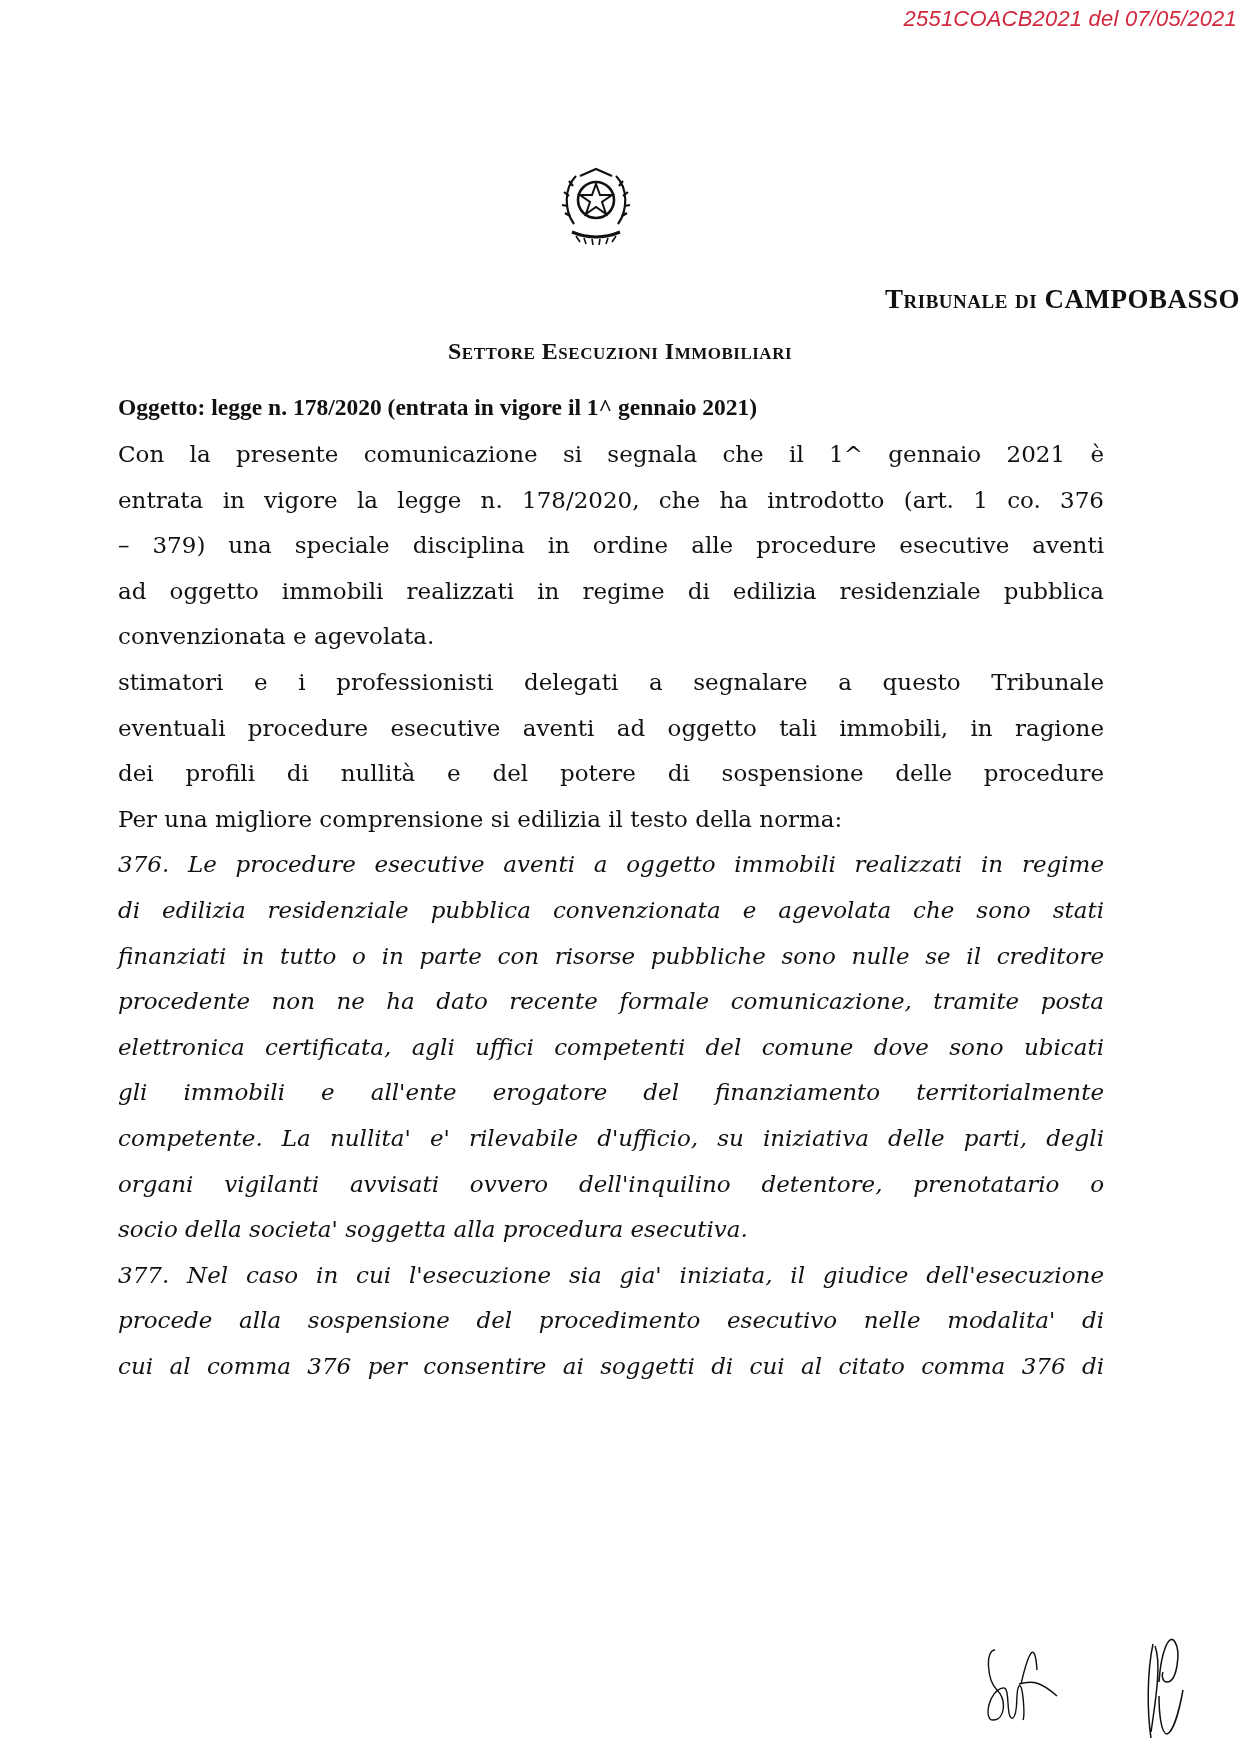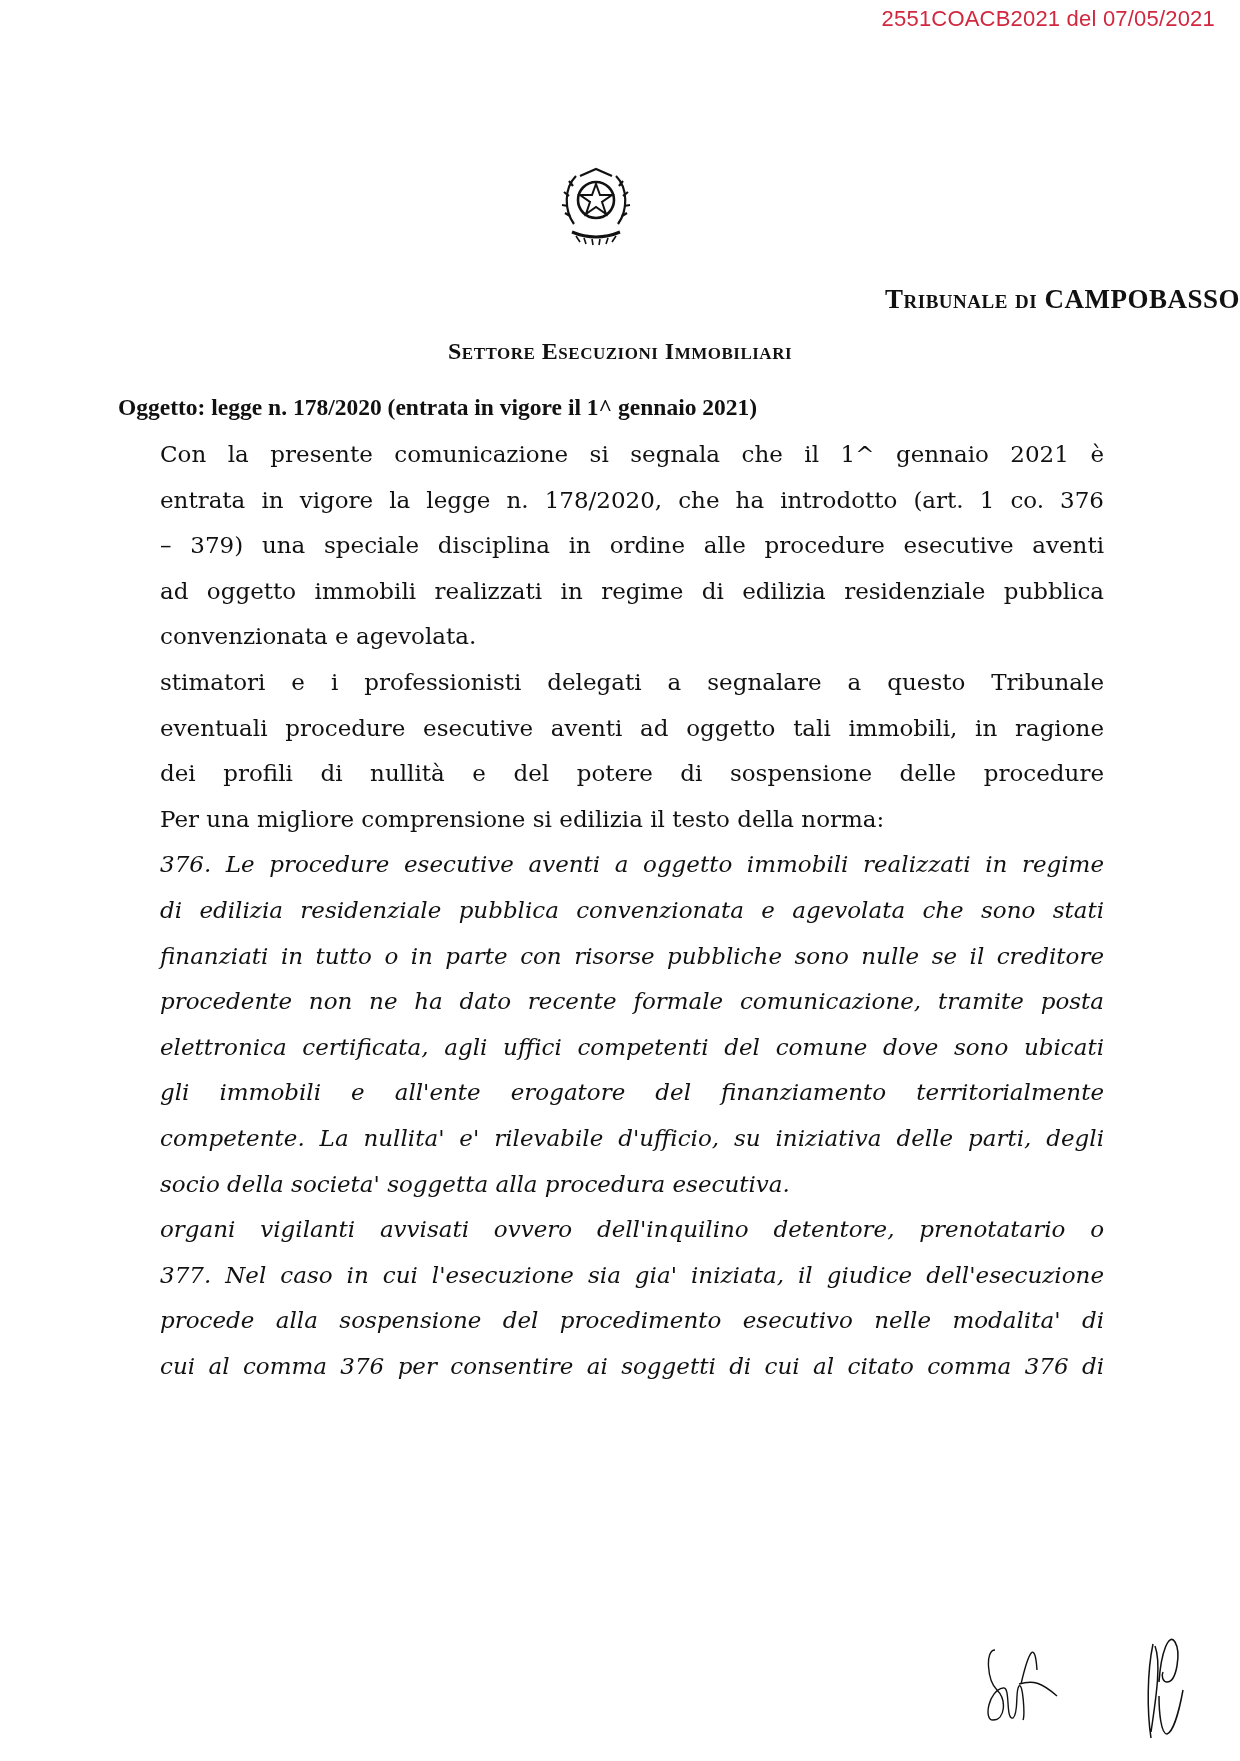--- a/index.html
+++ b/index.html
@@ -1,20 +1,20 @@
 <!DOCTYPE html>
 <html><head>
 <meta charset="utf-8">
 <style>
   html, body { margin: 0; padding: 0; background: #ffffff; }
   body { width: 1240px; height: 1761px; position: relative; overflow: hidden; }
   .stamp {
-    position: absolute; top: 6px; right: 25px;
+    position: absolute; top: 6px; right: 3px;
     font-family: "Liberation Sans", sans-serif; font-size: 22px;
-    color: #d1273f; letter-spacing: 0.2px;
+    color: #d1273f; letter-spacing: 0.2px; font-style: italic;
   }
   .emblem {
     position: absolute; left: 560px; top: 162px; width: 72px; height: 86px;
   }
   .heading {
     position: absolute; left: 0; width: 1240px; text-align: center;
     font-family: "Liberation Serif", serif; font-weight: bold; color: #111;
     font-variant: small-caps;
   }
   .h1 { top: 284px; font-size: 27px; letter-spacing: 0.5px; text-align: right; }
@@ -24,21 +24,21 @@
     position: absolute; left: 118px; top: 394px; width: 986px;
     font-family: Liberation Serif, serif; font-weight: bold; font-size: 23.5px;
     color: #111; white-space: nowrap;
   }
   .body {
     position: absolute; left: 118px; width: 986px;
     font-family: "DejaVu Serif", serif; font-size: 23px; color: #111;
   }
   .line {
     height: 45.6px; line-height: 45.6px; white-space: nowrap;
-    text-align: justify; text-align-last: justify; margin-left: 42px;
+    text-align: justify; text-align-last: justify;
   }
   .line.last { text-align-last: left; }
   .it { font-style: italic; }
   .sig {
     position: absolute; top: 1640px;
   }
 </style>
 </head>
 <body>
 
@@ -85,22 +85,22 @@
     <div class="line last">Per una migliore comprensione si edilizia il testo della norma:</div>
   </div>
   <div class="it">
     <div class="line">376. Le procedure esecutive aventi a oggetto immobili realizzati in regime</div>
     <div class="line">di edilizia residenziale pubblica convenzionata e agevolata che sono stati</div>
     <div class="line">finanziati in tutto o in parte con risorse pubbliche sono nulle se il creditore</div>
     <div class="line">procedente non ne ha dato recente formale comunicazione, tramite posta</div>
     <div class="line">elettronica certificata, agli uffici competenti del comune dove sono ubicati</div>
     <div class="line">gli immobili e all'ente erogatore del finanziamento territorialmente</div>
     <div class="line">competente. La nullita' e' rilevabile d'ufficio, su iniziativa delle parti, degli</div>
+    <div class="line">organi vigilanti avvisati ovvero dell'inquilino detentore, prenotatario o</div>
     <div class="line last">socio della societa' soggetta alla procedura esecutiva.</div>
-    <div class="line">organi vigilanti avvisati ovvero dell'inquilino detentore, prenotatario o</div>
   </div>
   <div class="it">
     <div class="line">377. Nel caso in cui l'esecuzione sia gia' iniziata, il giudice dell'esecuzione</div>
     <div class="line">procede alla sospensione del procedimento esecutivo nelle modalita' di</div>
     <div class="line">cui al comma 376 per consentire ai soggetti di cui al citato comma 376 di</div>
   </div>
 </div>
 
 <div class="sig" style="left: 985px;">
   <svg width="80" height="90" viewBox="0 0 80 90">

